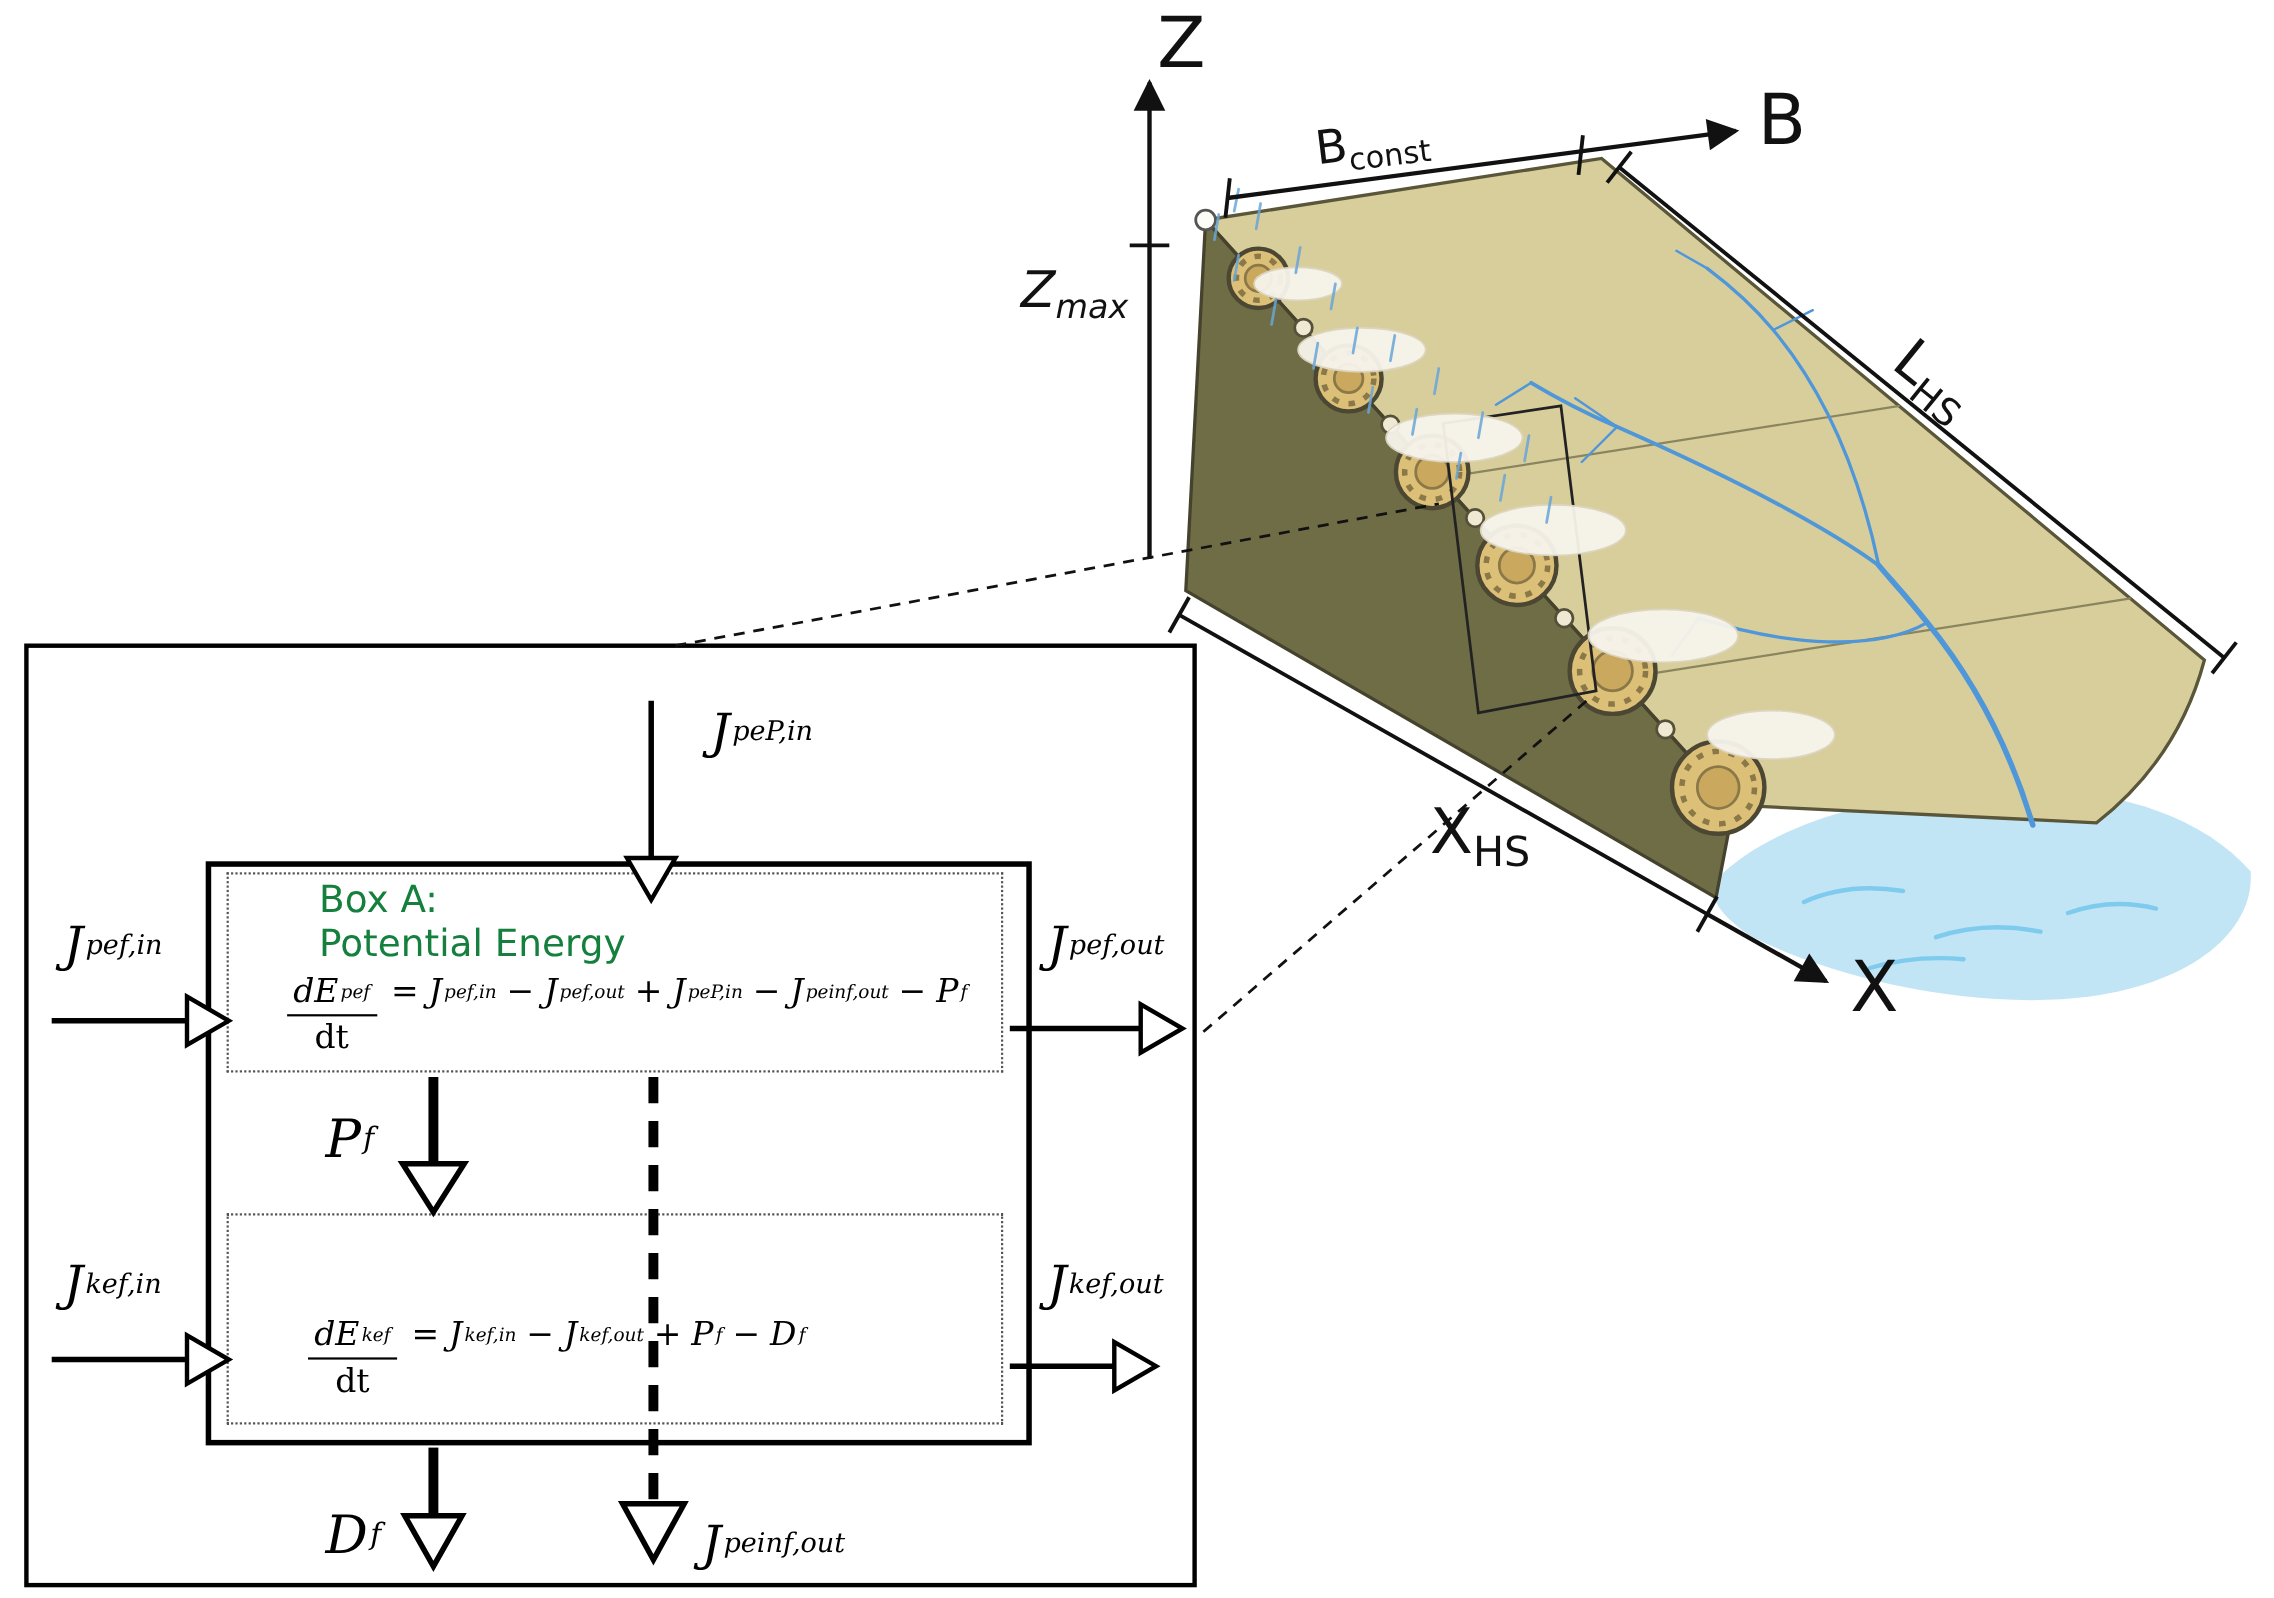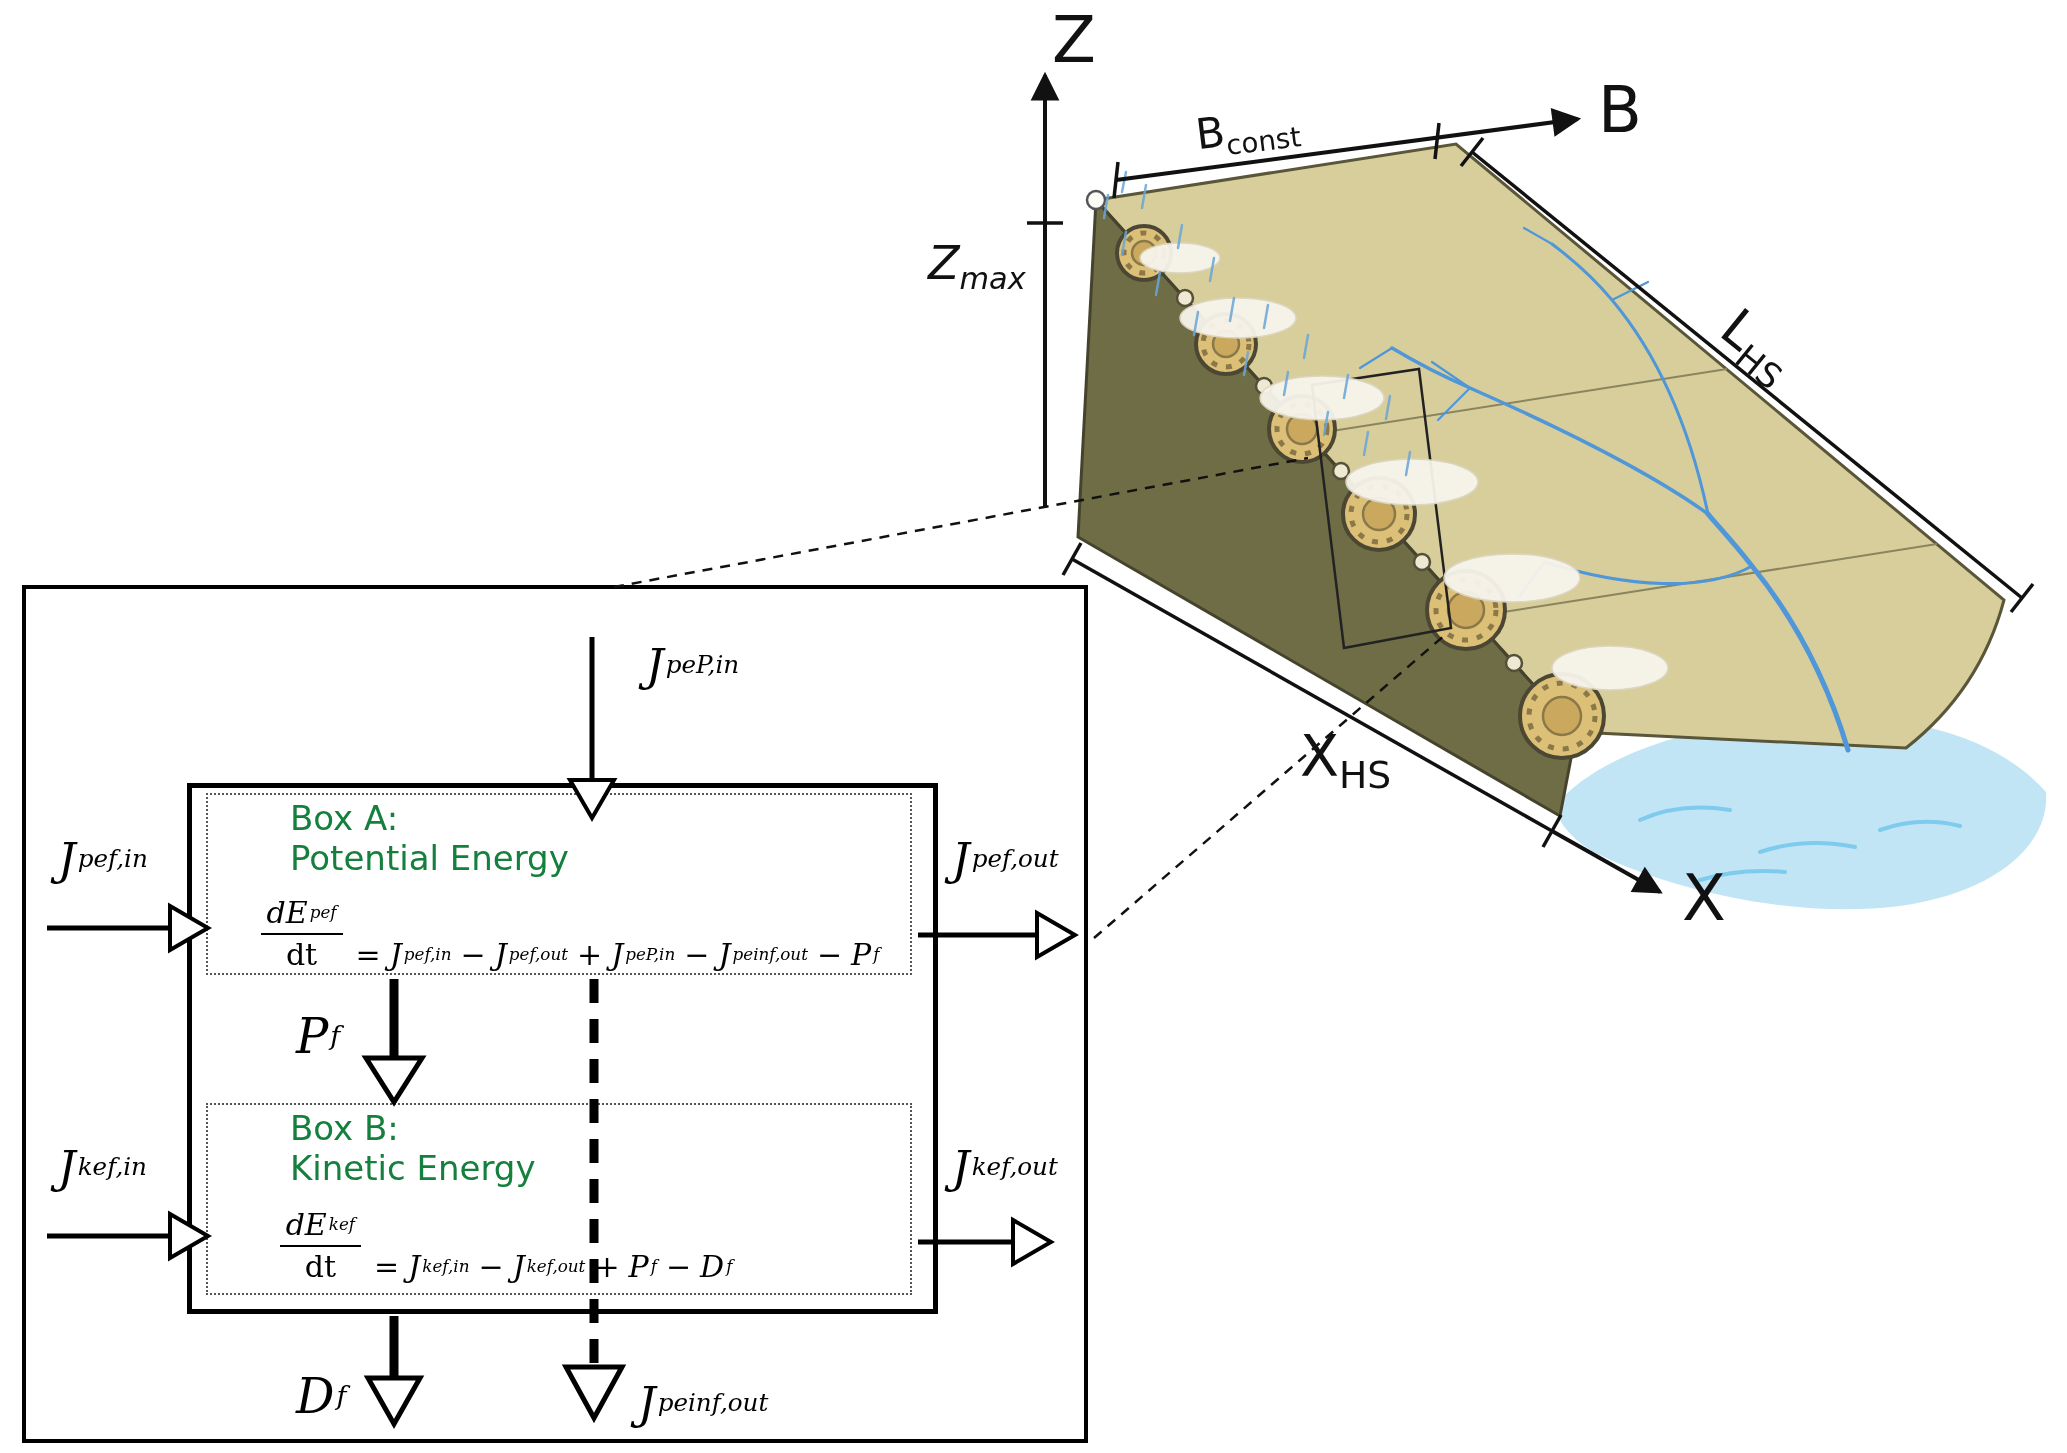--- a/index.html
+++ b/index.html
@@ -34,21 +34,21 @@
   
   .mathtext{font-family:"DejaVu Serif","Liberation Serif",serif;color:#000;}
   .flux{position:absolute;font-size:44px;}
   .flux.big{font-size:48px;}
   .term{display:inline-flex;align-items:center;}
   .var{font-style:italic;}
   .ss{display:inline-flex;flex-direction:row;font-size:0.56em;line-height:1.15;margin-left:2px;justify-content:center;}
   .s-sup,.s-sub{font-style:italic;min-height:1em;display:block;}
   .op{font-style:normal;margin:0 9px;}
 
-  .equation{position:absolute;display:flex;align-items:flex-end;justify-content:center;font-size:30px;}
+  .equation{position:absolute;display:flex;align-items:flex-start;justify-content:center;font-size:30px;}
   .eq-a{left:226px;top:884px;width:688px;height:88px;}
   .eq-b{left:226px;top:1196px;width:560px;height:88px;}
   .frac{display:inline-flex;flex-direction:column;align-items:center;margin-right:4px;}
   .frac .num{border-bottom:2.5px solid #000;padding:0 6px 3px;display:inline-flex;justify-content:center;}
   .frac .den{padding-top:2px;}
   .rhs{display:inline-flex;align-items:center;}
 </style>
 </head>
 <body>
 
@@ -304,24 +304,20 @@
           <span class="ss">
             <span class="s-sup"></span>
             <span class="s-sub">f</span>
           </span>
         </span></div>
 
     <div class="box-title bt-a">
       <div>Box A:</div>
       <div>Potential Energy</div>
     </div>
-    <div class="box-title bt-b">
-      <div>Box B:</div>
-      <div>Kinetic Energy</div>
-    </div>
 
     <div class="equation eq-a mathtext">
       <span class="frac">
         <span class="num">
             <span class="term">
               <span class="var">dE</span>
               <span class="ss">
                 <span class="s-sup">pe</span>
                 <span class="s-sub">f</span>
               </span>

